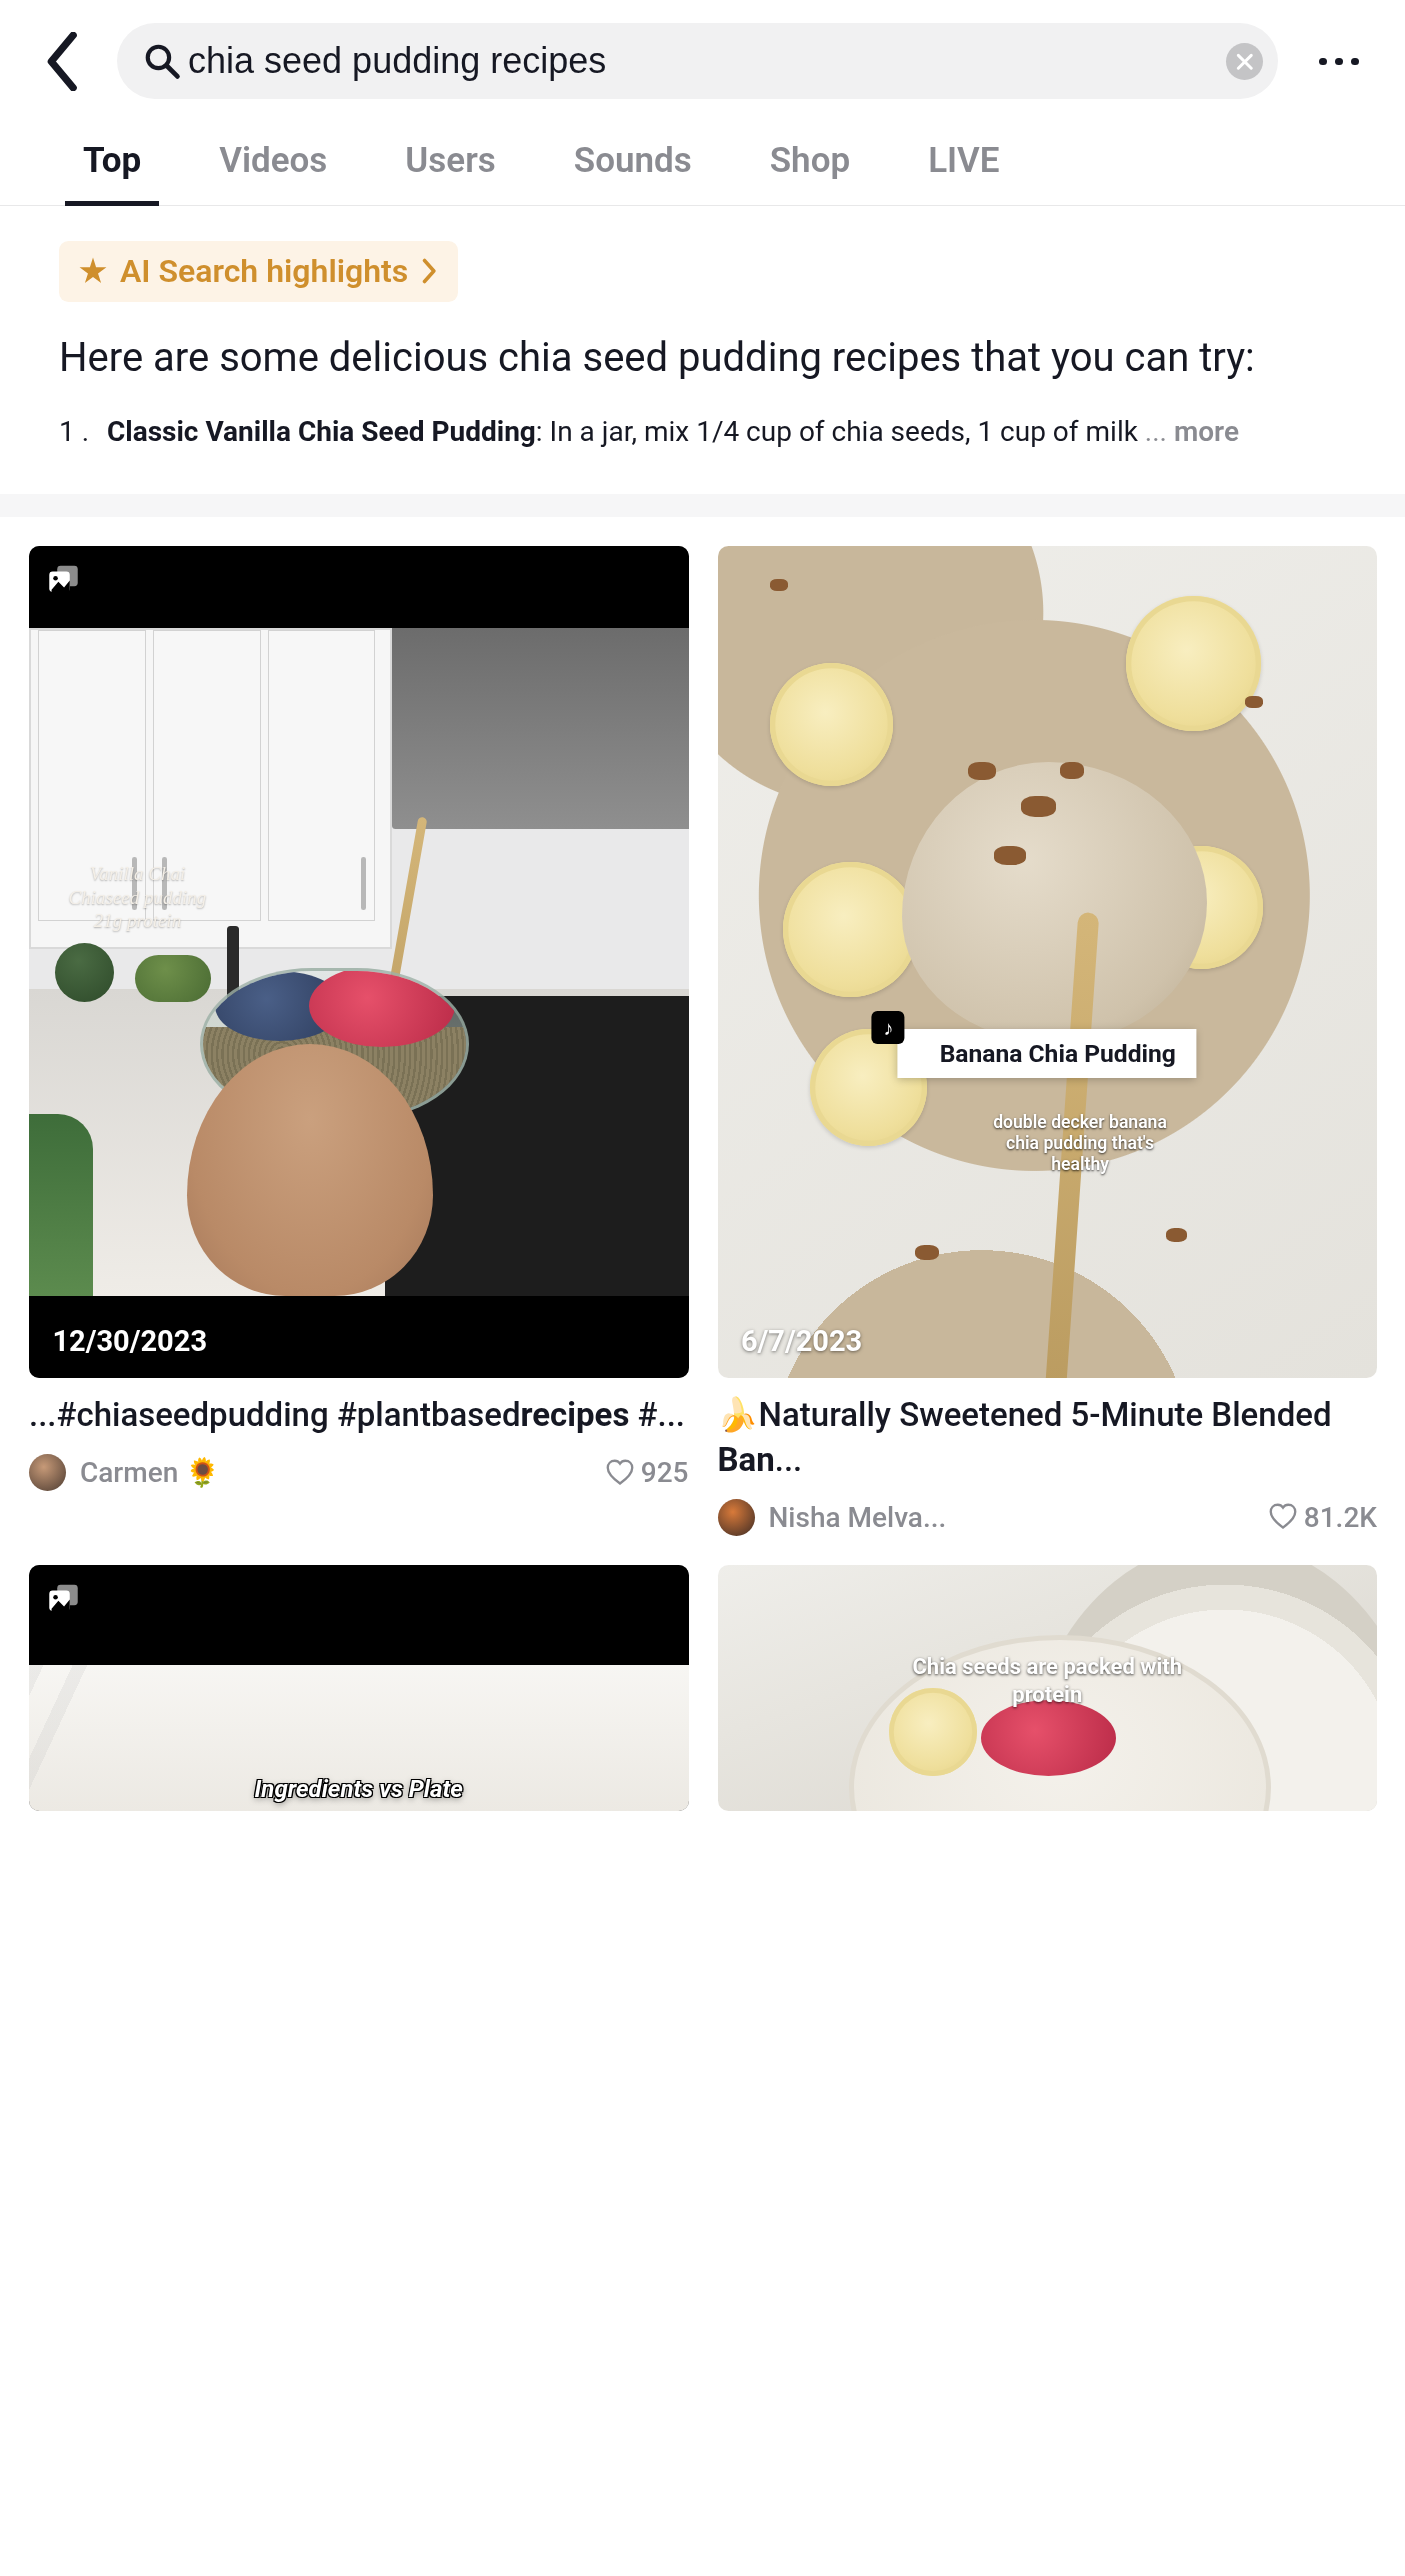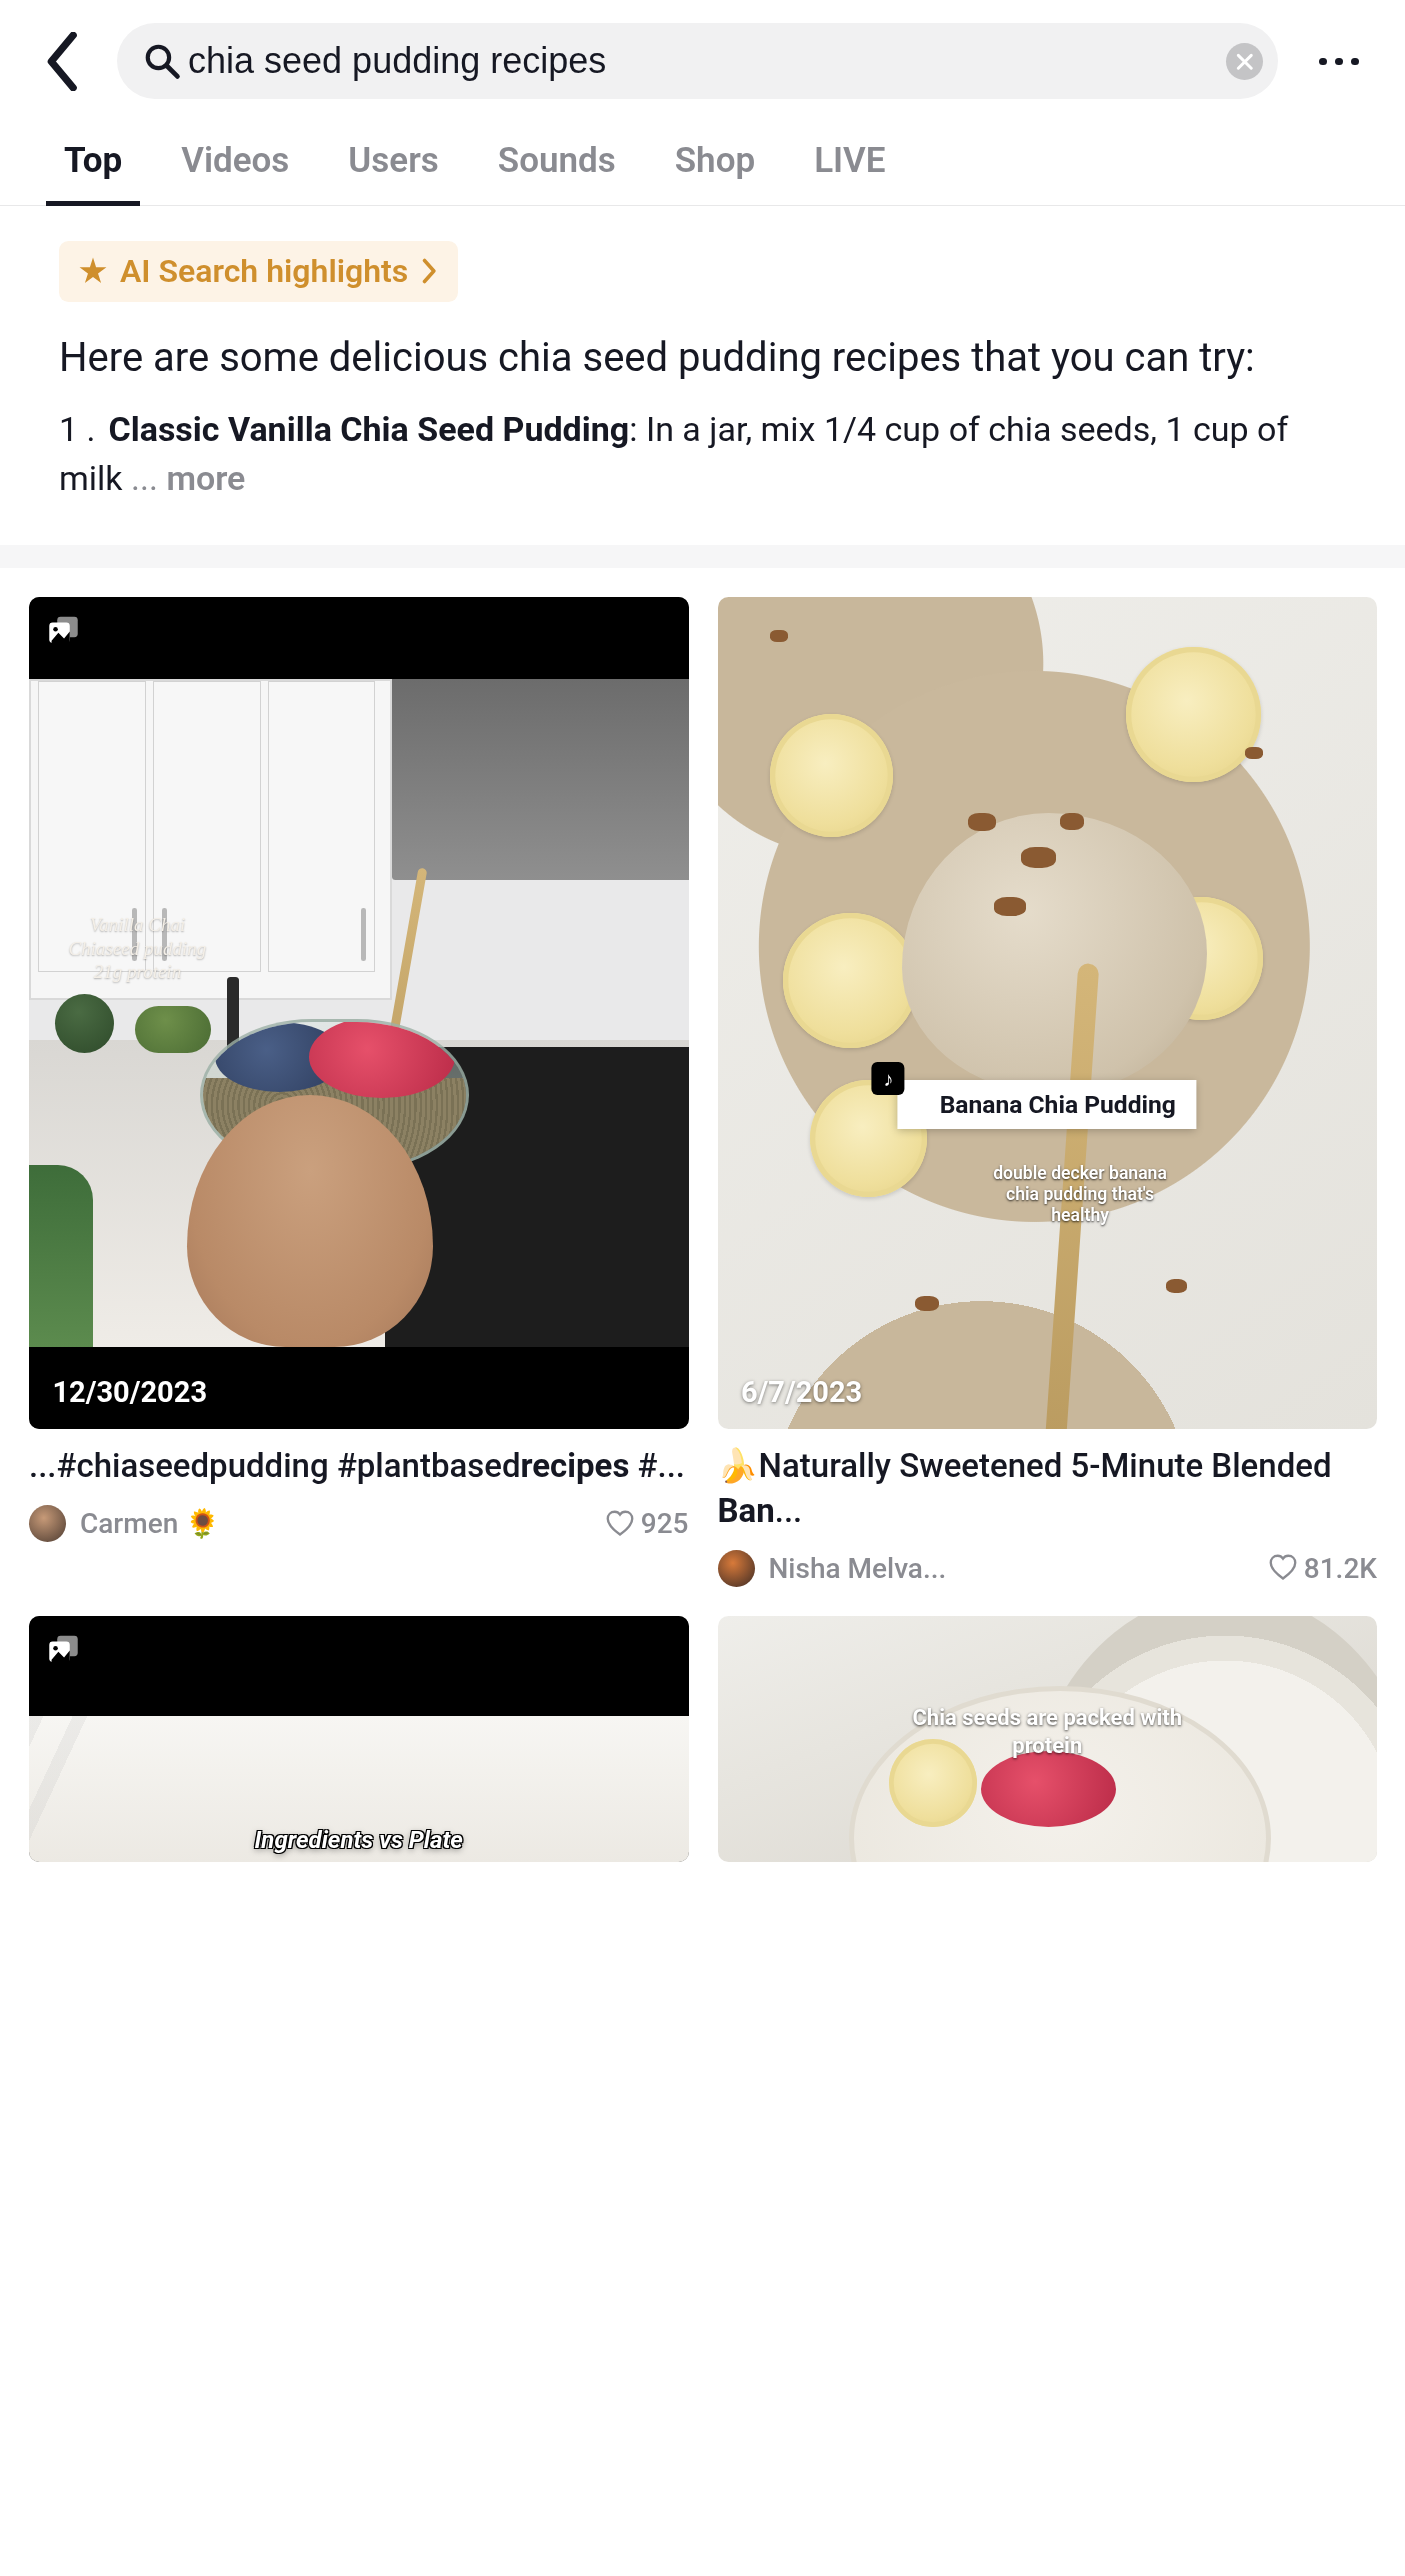--- a/index.html
+++ b/index.html
@@ -66,20 +66,21 @@
     gap: 59px;
     border-bottom: 1.2px solid #e8e8e9;
     padding-left: 64px;
   }
   .tab {
     font-size: 35px;
     font-weight: 600;
     color: #8a8b91;
     padding-bottom: 23.4px;
     position: relative;
+    margin-left: 19px;
   }
   .tab.active {
     color: #161823;
     font-weight: 700;
   }
   .tab.active::after {
     content: "";
     position: absolute;
     left: -17.6px; right: -17.6px; bottom: -1.2px;
     height: 4.7px;
@@ -107,22 +108,22 @@
     border-radius: 5.9px;
   }
   .ai-pill .chev svg { width: 16.4px; height: 26px; display:block; }
   .ai-body {
     margin-top: 28px;
     font-size: 40px;
     line-height: 1.4;
     color: #161823;
   }
   .ai-list {
-    margin-top: 19px;
-    font-size: 34px;
+    margin-top: 26px;
+    font-size: 28px;
     line-height: 1.45;
   }
   .ai-list .num { display:inline-block; width: 41px; }
   .ai-list .title { font-weight: 700; }
   .ai-list .more {
     color: #8a8b91;
     font-weight: 600;
   }
   .ai-list .dots { color:#8a8b91; }
   .section-gap {

